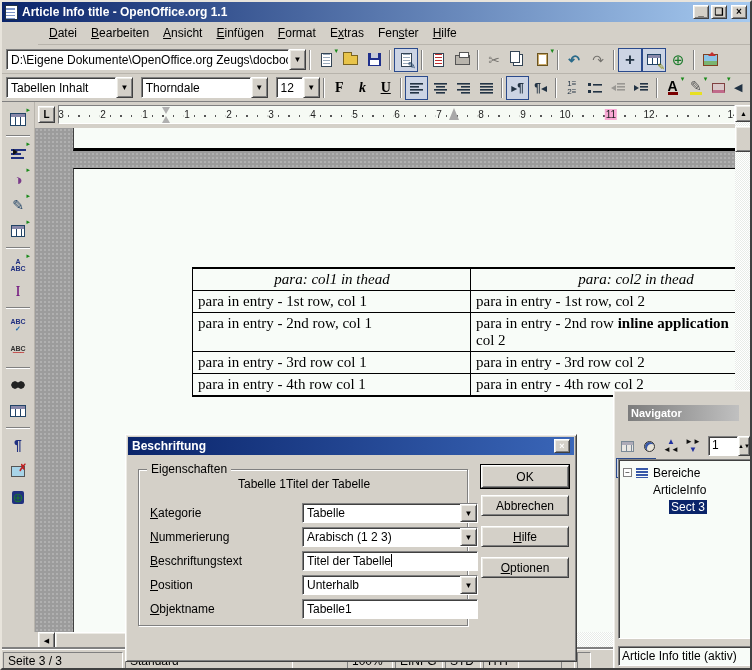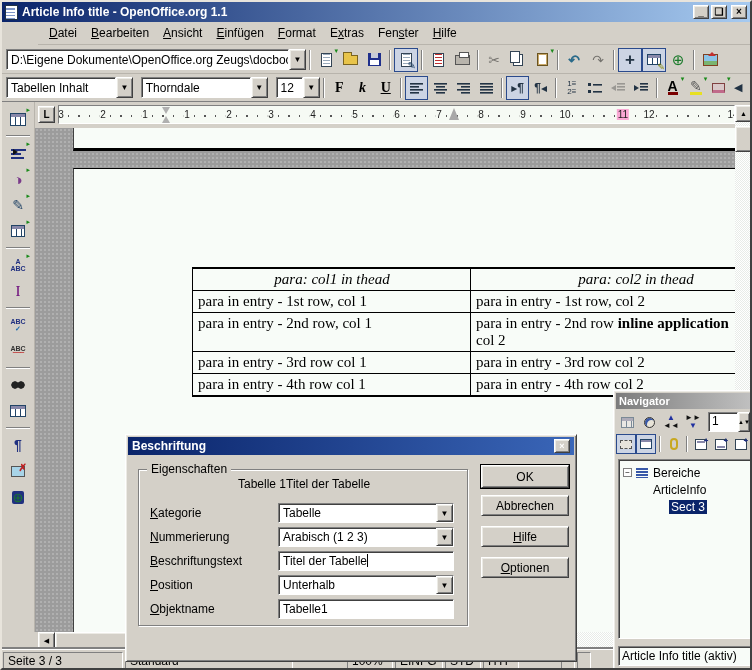--- a/index.html
+++ b/index.html
@@ -131,21 +131,21 @@
   
   #statusbar { position:absolute; left:0; top:647px; width:748px; height:21px;
     border-top:1px solid #fff; box-shadow:0 -2px 0 #808080; display:flex; align-items:center; z-index:5; }
   .stfield { height:17px; margin:0 1px; padding:1px 4px; background:#d4d0c8;
     border:1px solid; border-color:#808080 #fff #fff #808080; white-space:nowrap; overflow:hidden; }
 
   
   #navigator { position:absolute; left:611px; top:388px; width:141px; height:282px;
     background:#d4d0c8; border:1px solid; border-color:#fff #404040 #404040 #fff;
     box-shadow:inset 1px 1px 0 #ecebe5; z-index:20; overflow:hidden; }
-  #navtitle { height:16px; margin:2px; background:linear-gradient(90deg,#7c7c7c,#c0c0c0);
+  #navtitle { height:16px; margin:14px; background:linear-gradient(90deg,#7c7c7c,#c0c0c0);
     color:#fff; font-weight:bold; font-size:11px; display:flex; align-items:center; padding:0 3px; }
   .navrow { display:flex; align-items:center; padding:1px 2px; }
   .ntbtn { width:22px; height:20px; display:flex; align-items:center; justify-content:center;
     position:relative; border:1px solid transparent; font-size:11px; }
   .ntbtn.pressed { border:1px solid #2a4a8c; background:#ccd4e4; }
   .dashbox { width:12px; height:9px; border:1px dashed #555; background:#e8e4dc; }
   .winbox { width:12px; height:10px; border:1px solid #246; background:#fff; box-shadow:inset 0 2px 0 #88a; }
   .clipring { width:8px; height:12px; border:2px solid #c8a820; border-radius:4px; }
   .hfpage { width:12px; height:11px; background:#fff; border:1px solid #345; position:relative; }
   .hfpage.hdr::before { content:""; position:absolute; left:1px; top:1px; right:1px; height:2px; background:#88a; }
@@ -172,21 +172,21 @@
     box-shadow:inset 1px 1px 0 #ecebe5, inset -1px -1px 0 #808080; z-index:40; }
   #dlgtitle { height:18px; margin:2px; background:linear-gradient(90deg,#0a246a,#3a66b8);
     color:#fff; font-weight:bold; display:flex; align-items:center; padding:0 4px; }
   #dlgtitle .ttl { flex:1; }
   #dlgclose { width:16px; height:14px; font-size:9px; font-weight:bold; display:flex;
     align-items:center; justify-content:center; }
   #dlggroup { position:absolute; left:12px; top:34px; width:330px; height:157px;
     border:1px solid #808080; box-shadow:1px 1px 0 #fff, inset 1px 1px 0 #fff; }
   #dlggroup .grouplabel { position:absolute; left:8px; top:-8px; background:#d4d0c8; padding:0 4px; }
   #dlgpreview { position:absolute; left:112px; top:42px; white-space:nowrap; }
-  .dlgrow { position:absolute; left:24px; display:flex; align-items:center; }
+  .dlgrow { position:absolute; left:24px; display:flex; align-items:center;gap:24px; }
   .dlglabel { width:128px; }
   .dlgctl { width:176px; height:20px; background:#fff; border:1px solid; border-color:#808080 #fff #fff #808080;
     box-shadow:inset 1px 1px 0 #404040; display:flex; align-items:center; }
   .dlgctl .val { flex:1; padding:0 4px; white-space:nowrap; overflow:hidden; }
   .dlgctl .drop { width:17px; height:18px; display:flex; align-items:center; justify-content:center; font-size:8px; }
   .caret { display:inline-block; width:1px; height:13px; background:#000; vertical-align:-2px; }
   .dlgbtn { position:absolute; left:355px; width:88px; height:21px; display:flex;
     align-items:center; justify-content:center; }
   .dlgbtn.default { height:23px; outline:1px solid #000; }
 
@@ -479,21 +479,21 @@
       <span class="rlab" style="left: 128px; background: rgb(246, 250, 244); padding: 0px 1px;">1</span>
       <span class="rlab" style="left: 170px; background: rgb(246, 250, 244); padding: 0px 1px;">2</span>
       <span class="rlab" style="left: 212px; background: rgb(246, 250, 244); padding: 0px 1px;">3</span>
       <span class="rlab" style="left: 254px; background: rgb(246, 250, 244); padding: 0px 1px;">4</span>
       <span class="rlab" style="left: 296px; background: rgb(246, 250, 244); padding: 0px 1px;">5</span>
       <span class="rlab" style="left: 338px; background: rgb(246, 250, 244); padding: 0px 1px;">6</span>
       <span class="rlab" style="left: 380px; background: rgb(246, 250, 244); padding: 0px 1px;">7</span>
       <span class="rlab" style="left: 422px; background: rgb(246, 250, 244); padding: 0px 1px;">8</span>
       <span class="rlab" style="left: 464px; background: rgb(246, 250, 244); padding: 0px 1px;">9</span>
       <span class="rlab" style="left: 506px; background: rgb(246, 250, 244); padding: 0px 1px;">10</span>
-      <span class="rlab" style="left: 564px; background: #f9a8d4; padding: 0px 1px;">11</span>
+      <span class="rlab" style="left: 552px; background: #f9a8d4; padding: 0px 1px;">11</span>
       <span class="rlab" style="left: 590px; background: rgb(246, 250, 244); padding: 0px 1px;">12</span>
       <span class="rlab" style="left: 632px; background: rgb(246, 250, 244); padding: 0px 1px; margin-left: 44px;">13</span>
       <span class="rlab" style="left: 674px; background: rgb(246, 250, 244); padding: 0px 1px;">14</span>
     </div>
 
   <div id="vscroll">
     <span class="sbbtn raised">▲</span>
     <span id="vthumb" class="raised"></span>
   </div>
 

